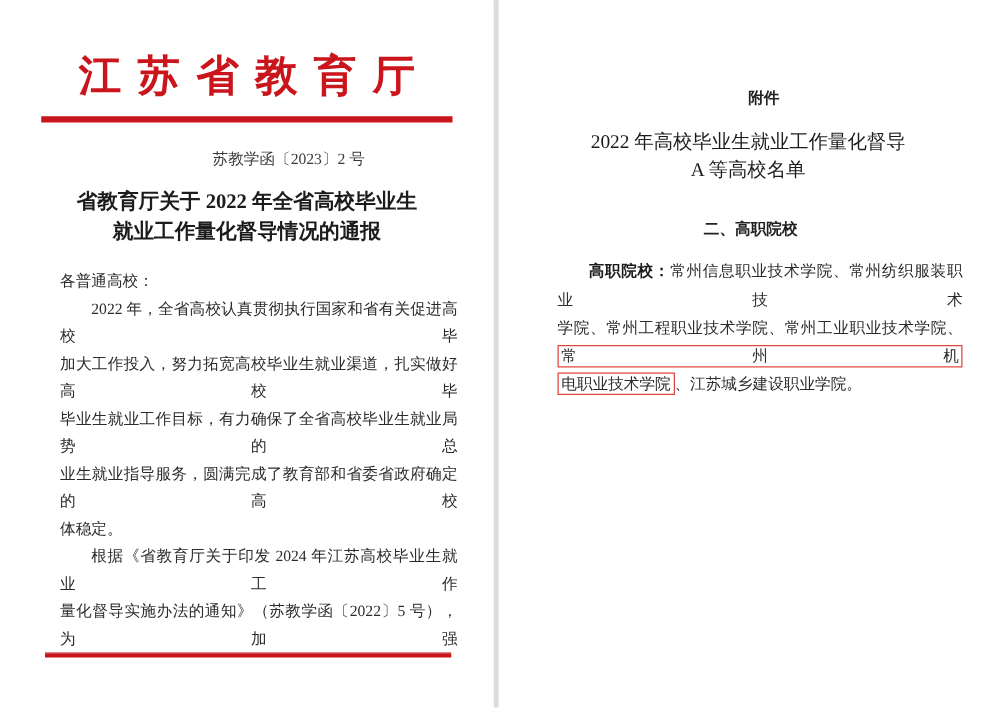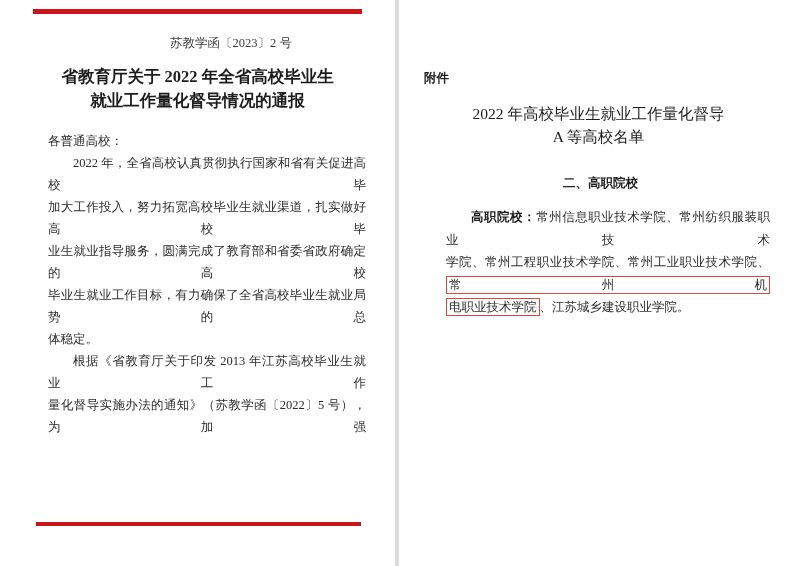--- a/index.html
+++ b/index.html
@@ -84,20 +84,21 @@
     border-bottom: 3px solid var(--accent-red);
   }
 
   
   .attachment {
     margin: 70px 0 0 25px;
     font-weight: bold;
     font-size: 12.5px;
     font-family: "Liberation Sans", "DejaVu Sans", sans-serif;
     color: #222;
+    text-align: center;
   }
   .r-title {
     margin-top: 15px;
     text-align: center;
     font-weight: normal;
     font-size: 15.5px;
     line-height: 23px;
     color: #1c1c1c;
   }
   .r-section {
@@ -119,34 +120,35 @@
     border: 1px solid var(--highlight-red);
     padding: 1px 2px;
   }
 </style>
 </head>
 <body>
 
 <div class="top-band"></div>
 
 <div class="page page-left">
+  <div class="org-name">江苏省教育厅</div>
   <div class="header-rule"></div>
   <div class="doc-number">苏教学函〔2023〕2 号</div>
   <div class="doc-title">
     <div>省教育厅关于 2022 年全省高校毕业生</div>
     <div>就业工作量化督导情况的通报</div>
   </div>
   <div class="salutation">各普通高校：</div>
   <div class="body-block">
     <div class="bline indent jl">2022 年，全省高校认真贯彻执行国家和省有关促进高校毕</div>
     <div class="bline jl">加大工作投入，努力拓宽高校毕业生就业渠道，扎实做好高校毕</div>
+    <div class="bline jl">毕业生就业工作目标，有力确保了全省高校毕业生就业局势的总</div>
     <div class="bline jl">业生就业指导服务，圆满完成了教育部和省委省政府确定的高校</div>
-    <div class="bline jl">毕业生就业工作目标，有力确保了全省高校毕业生就业局势的总</div>
     <div class="bline">体稳定。</div>
-    <div class="bline indent jl">根据《省教育厅关于印发 2013 年江苏高校毕业生就业工作</div>
+    <div class="bline indent jl">根据《省教育厅关于印发 2024 年江苏高校毕业生就业工作</div>
     <div class="bline jl">量化督导实施办法的通知》（苏教学函〔2022〕5 号），为加强</div>
 
   </div>
   <div class="footer-rule"></div>
 </div>
 
 <div class="v-divider"></div>
 
 <div class="page page-right">
   <div class="attachment">附件</div>

